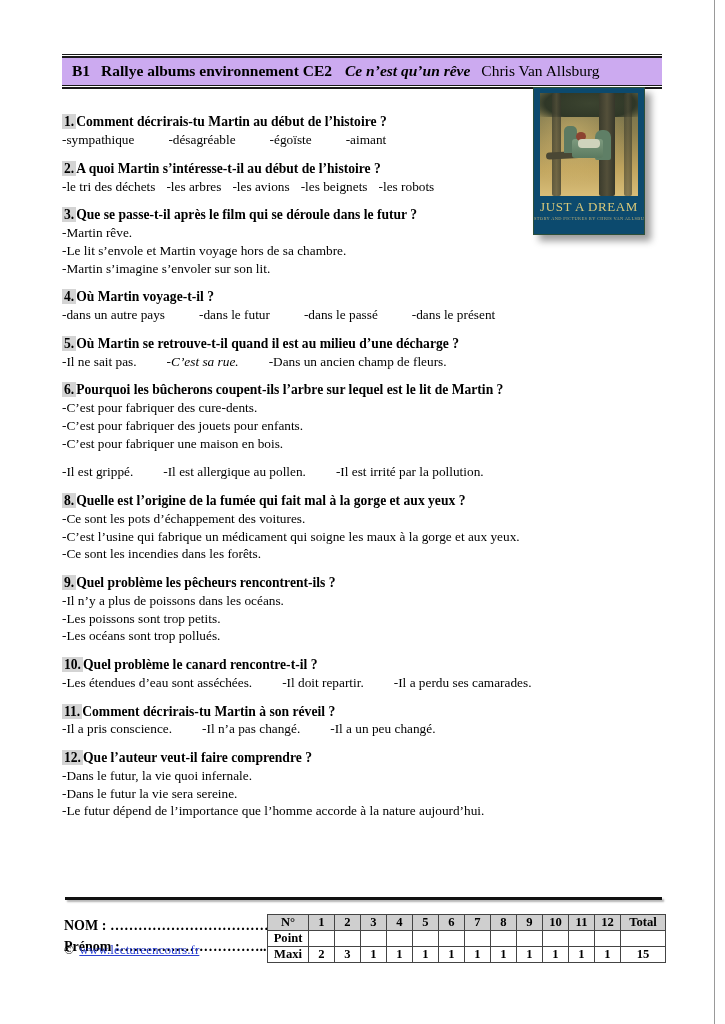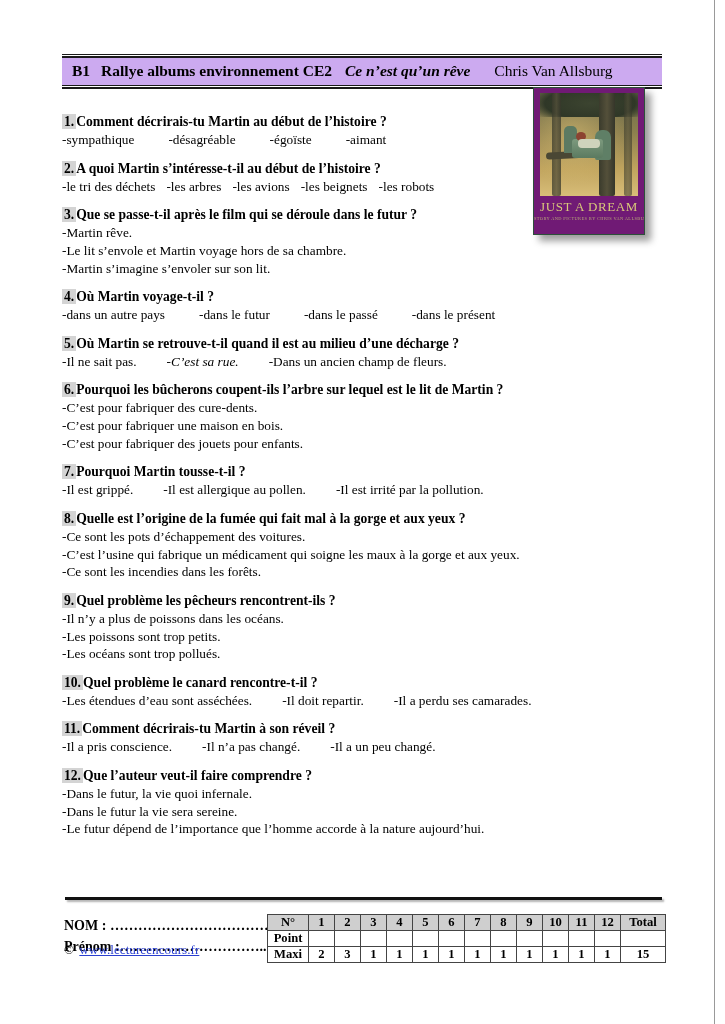--- a/index.html
+++ b/index.html
@@ -62,35 +62,35 @@
   }
   #header-theme {
     font-weight: bold;
     font-size: 15.5px;
     margin-right: 13px;
   }
   #header-book {
     font-weight: bold;
     font-style: italic;
     font-size: 15.5px;
-    margin-right: 24px;
+    margin-right: 11px;
   }
   #header-author {
     font-size: 15.5px;
   }
 
   
   #book-cover {
     position: absolute;
     left: 533px;
     top: 87px;
     width: 112px;
     height: 148px;
     box-shadow: 6px 6px 7px rgba(0,0,0,0.38);
-    background: #701a75;
+    background: #0c4a6e;
     border: 1px solid #2d4f3a;
     box-sizing: border-box;
     overflow: hidden;
   }
   #cover-art {
     position: absolute;
     left: 6px;
     top: 5px;
     right: 6px;
     height: 103px;
@@ -307,25 +307,24 @@
         <div class="q-line"><span class="q-num">4.</span><span class="q-text">Où Martin voyage-t-il ?</span></div>
         <div class="a-row"><span class="ans" style="margin-right: 34px;">-dans un autre pays</span><span class="ans" style="margin-right: 34px;">-dans le futur</span><span class="ans" style="margin-right: 34px;">-dans le passé</span><span class="ans">-dans le présent</span></div>
       </div>
       <div class="qblock">
         <div class="q-line"><span class="q-num">5.</span><span class="q-text">Où Martin se retrouve-t-il quand il est au milieu d’une décharge ?</span></div>
         <div class="a-row"><span class="ans" style="margin-right: 30px;">-Il ne sait pas.</span><span class="ans" style="margin-right: 30px; font-style: italic;">-C’est sa rue.</span><span class="ans">-Dans un ancien champ de fleurs.</span></div>
       </div>
       <div class="qblock">
         <div class="q-line"><span class="q-num">6.</span><span class="q-text">Pourquoi les bûcherons coupent-ils l’arbre sur lequel est le lit de Martin ?</span></div>
         <div class="a-row"><span class="ans">-C’est pour fabriquer des cure-dents.</span></div>
+        <div class="a-row"><span class="ans">-C’est pour fabriquer des jouets pour enfants.</span></div>
         <div class="a-row"><span class="ans">-C’est pour fabriquer une maison en bois.</span></div>
-        <div class="a-row"><span class="ans">-C’est pour fabriquer des jouets pour enfants.</span></div>
-      </div>
-      <div class="qblock">
-        <div class="q-line"><span class="q-num">7.</span><span class="q-text">Pourquoi Martin tousse-t-il ?</span></div>
+      </div>
+      <div class="qblock">
         <div class="a-row"><span class="ans" style="margin-right: 30px;">-Il est grippé.</span><span class="ans" style="margin-right: 30px;">-Il est allergique au pollen.</span><span class="ans">-Il est irrité par la pollution.</span></div>
       </div>
       <div class="qblock">
         <div class="q-line"><span class="q-num">8.</span><span class="q-text">Quelle est l’origine de la fumée qui fait mal à la gorge et aux yeux ?</span></div>
         <div class="a-row"><span class="ans">-Ce sont les pots d’échappement des voitures.</span></div>
         <div class="a-row"><span class="ans">-C’est l’usine qui fabrique un médicament qui soigne les maux à la gorge et aux yeux.</span></div>
         <div class="a-row"><span class="ans">-Ce sont les incendies dans les forêts.</span></div>
       </div>
       <div class="qblock">
         <div class="q-line"><span class="q-num">9.</span><span class="q-text">Quel problème les pêcheurs rencontrent-ils ?</span></div>

